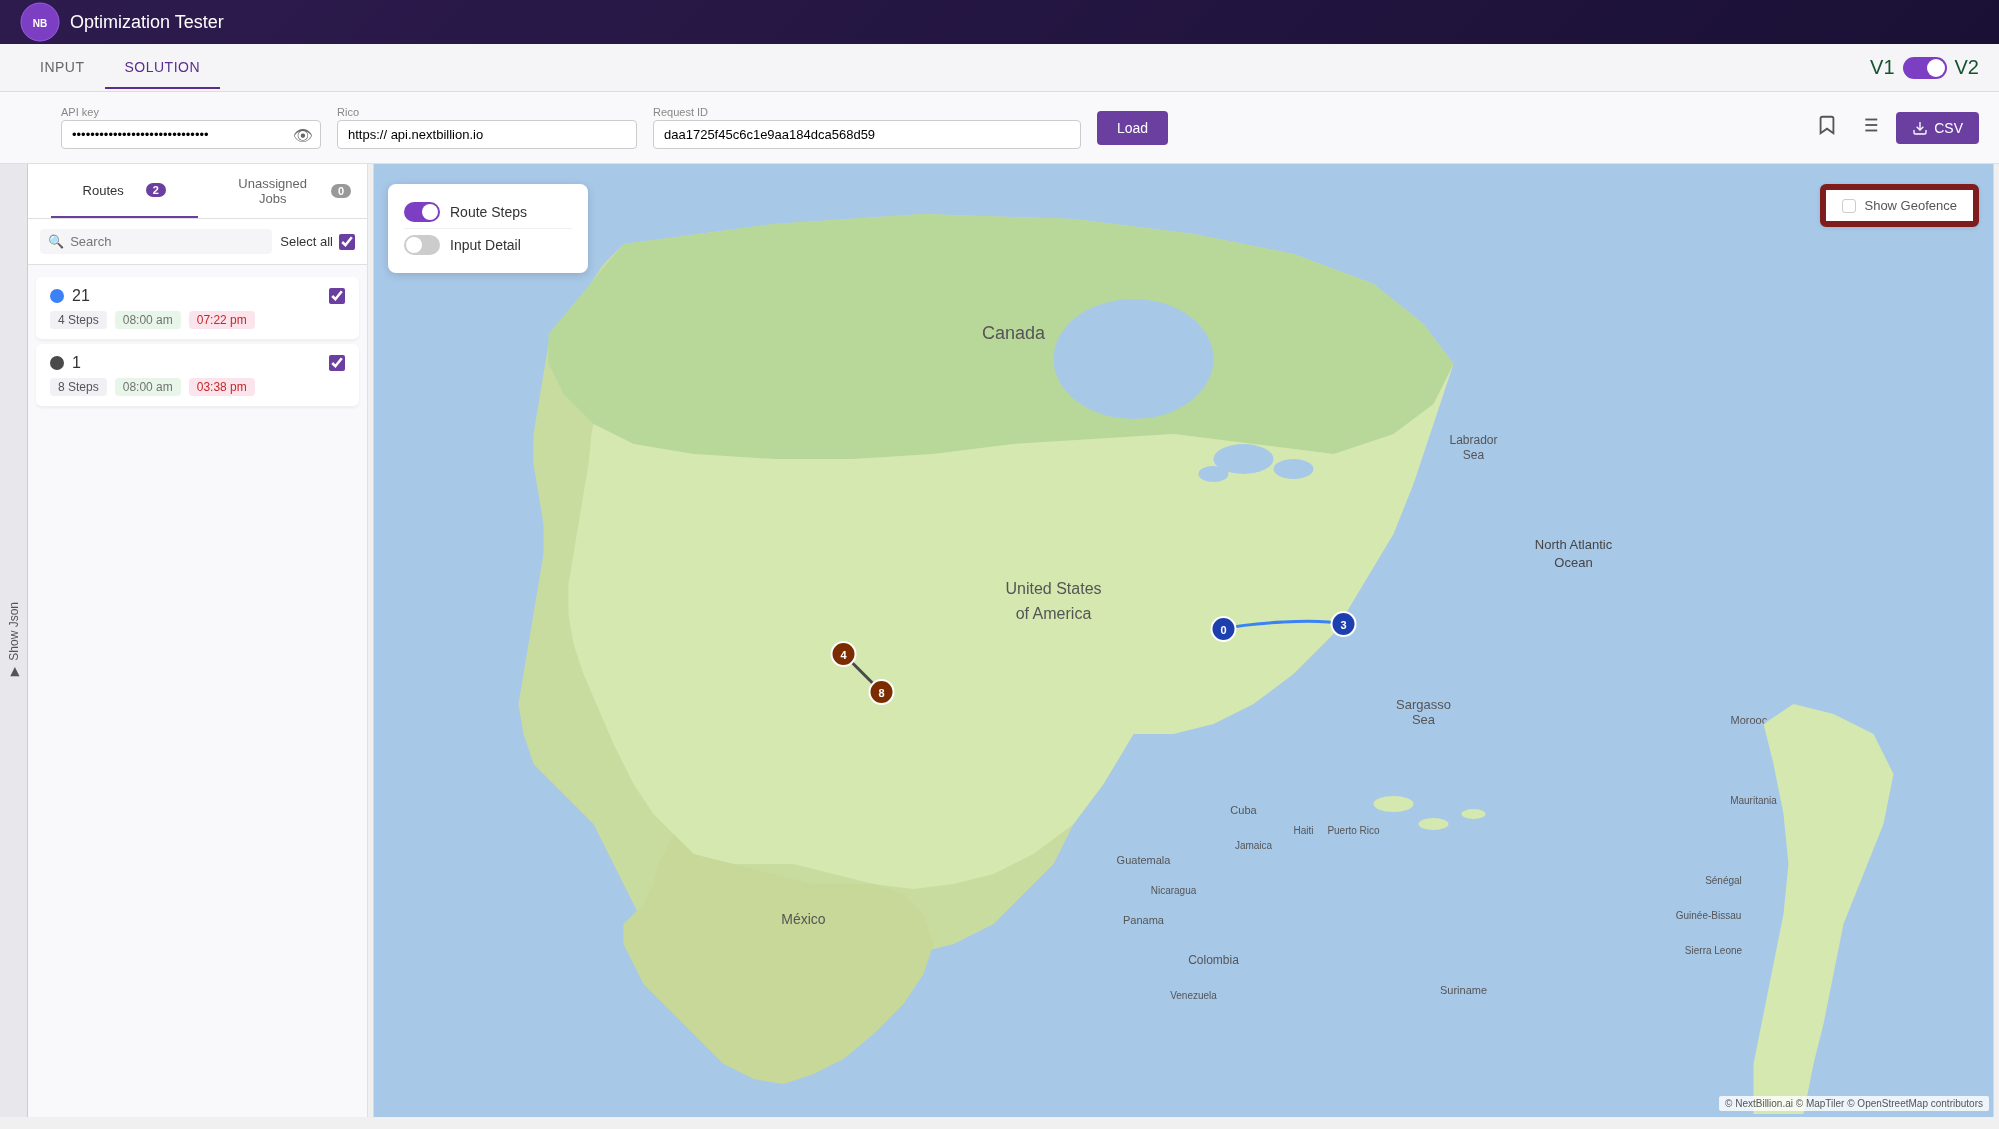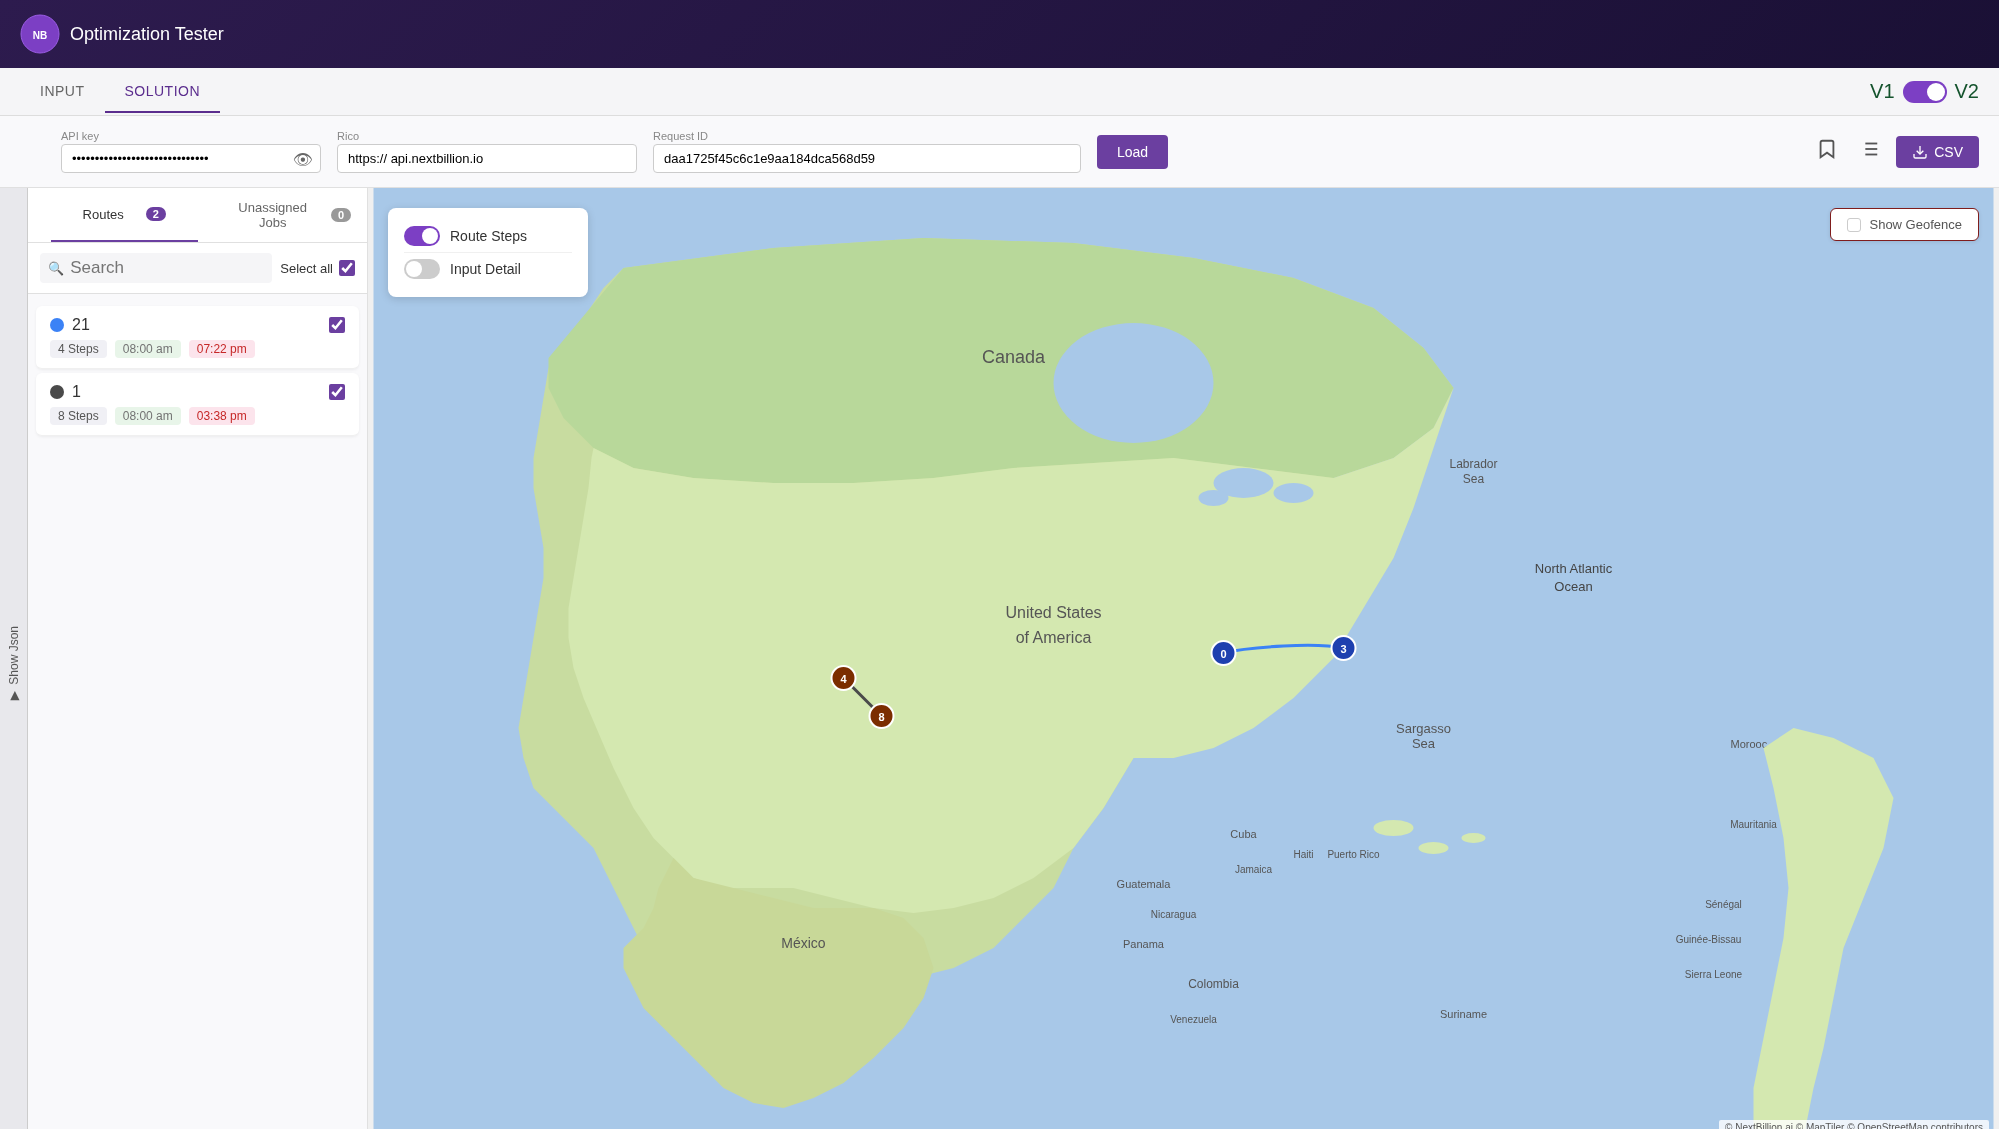--- a/index.html
+++ b/index.html
@@ -1,21 +1,21 @@
 <!DOCTYPE html>
 <html><head>
   <meta charset="utf-8">
   <style>
     * { box-sizing: border-box; margin: 0; padding: 0; }
     body { font-family: -apple-system, BlinkMacSystemFont, 'Segoe UI', sans-serif; background: #f0f0f0; width: 1999px; height: 1129px; overflow: hidden; }
 
     
     .header {
       background: linear-gradient(135deg, #2d1b4e 0%, #1a1035 100%);
-      height: 68px;
+      height: 44px;
       display: flex;
       align-items: center;
       padding: 0 20px;
       gap: 16px;
     }
     .logo-container {
       display: flex;
       align-items: center;
       gap: 10px;
     }
@@ -272,21 +272,21 @@
       padding: 5px 8px;
       gap: 6px;
     }
     .search-icon {
       color: #999;
       font-size: 13px;
     }
     .search-input {
       border: none;
       background: transparent;
-      font-size: 17px;
+      font-size: 13px;
       color: #333;
       outline: none;
       width: 100%;
     }
     .select-all-wrap {
       display: flex;
       align-items: center;
       gap: 6px;
       font-size: 13px;
       color: #333;
@@ -424,21 +424,21 @@
     .panel-label {
       font-size: 14px;
       color: #333;
     }
 
     .show-geofence-btn {
       position: absolute;
       top: 20px;
       right: 20px;
       background: white;
-      border: 1px solid #7f1d1d;
+      border: 6px solid #7f1d1d;
       border-radius: 6px;
       padding: 8px 16px;
       font-size: 13px;
       color: #555;
       cursor: pointer;
       display: flex;
       align-items: center;
       gap: 8px;
       box-shadow: 0 1px 4px rgba(0,0,0,0.1);
     }

